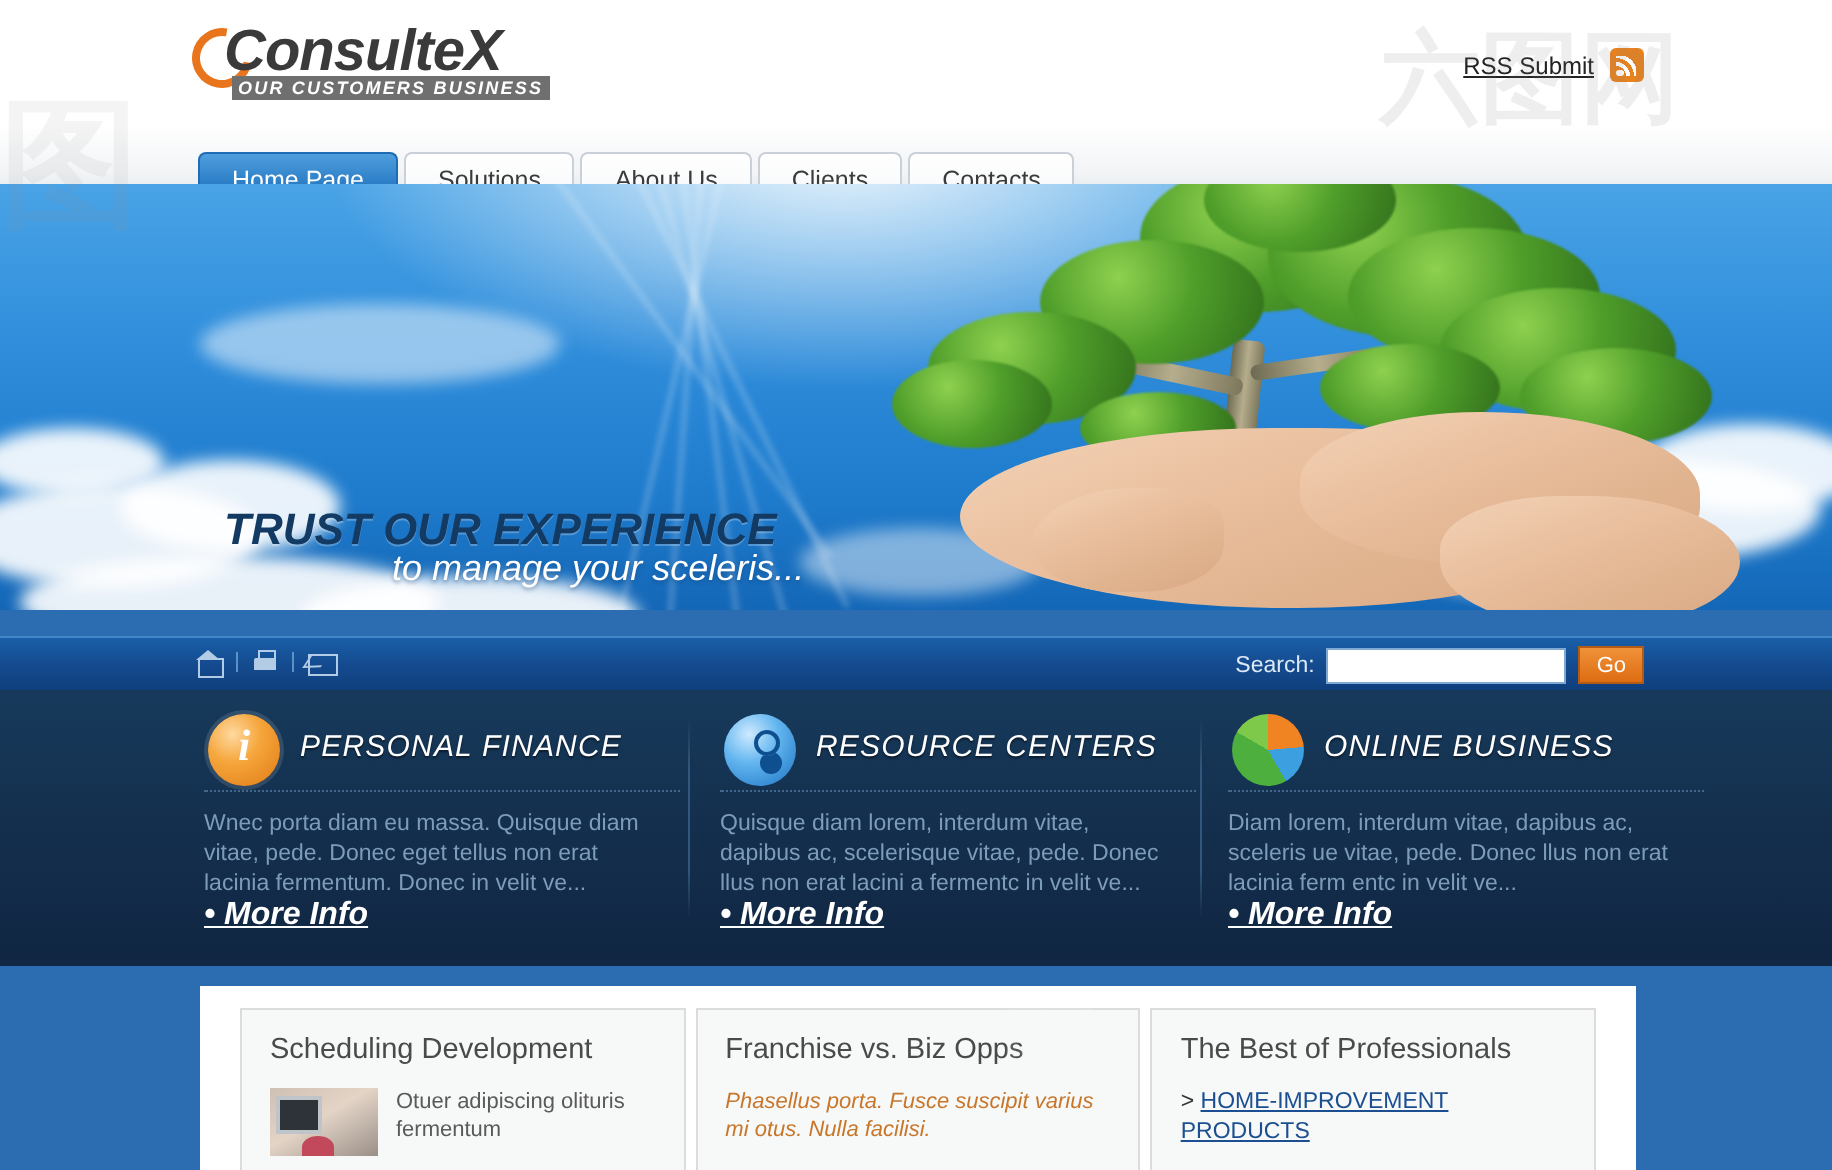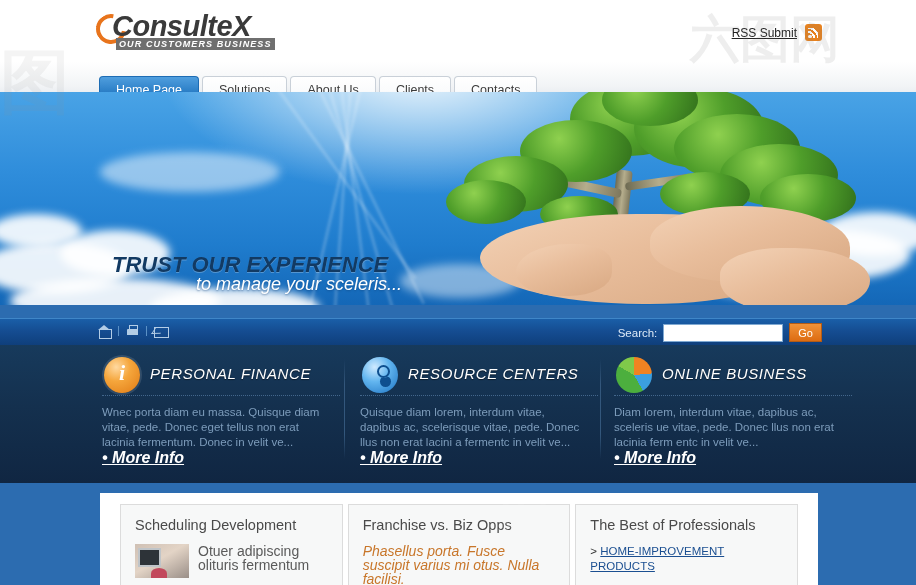--- a/index.html
+++ b/index.html
@@ -276,21 +276,21 @@
   }
   .thumb::before {
     content:""; position:absolute; left:3px; top:4px; width:19px; height:15px;
     background:#2d3338; border:2px solid #bfc4c8;
   }
   .thumb::after {
     content:""; position:absolute; left:16px; top:24px; width:16px; height:11px;
     background:#c2485c; border-radius:50% 50% 0 0;
   }
   .card-text {
-    font-size:14px; line-height:14px; color:#5a5a5a;
+    font-size:11px; line-height:14px; color:#5a5a5a;
   }
   .card-text.orange { color:#c8762a; font-style:italic; }
   .card-link {
     font-size:11.5px; color:#1b4f91; text-decoration:underline;
     line-height:15px;
   }
   .card-link-wrap { font-size:11.5px; color:#333; line-height:15px; }
 
   
   .wm {

